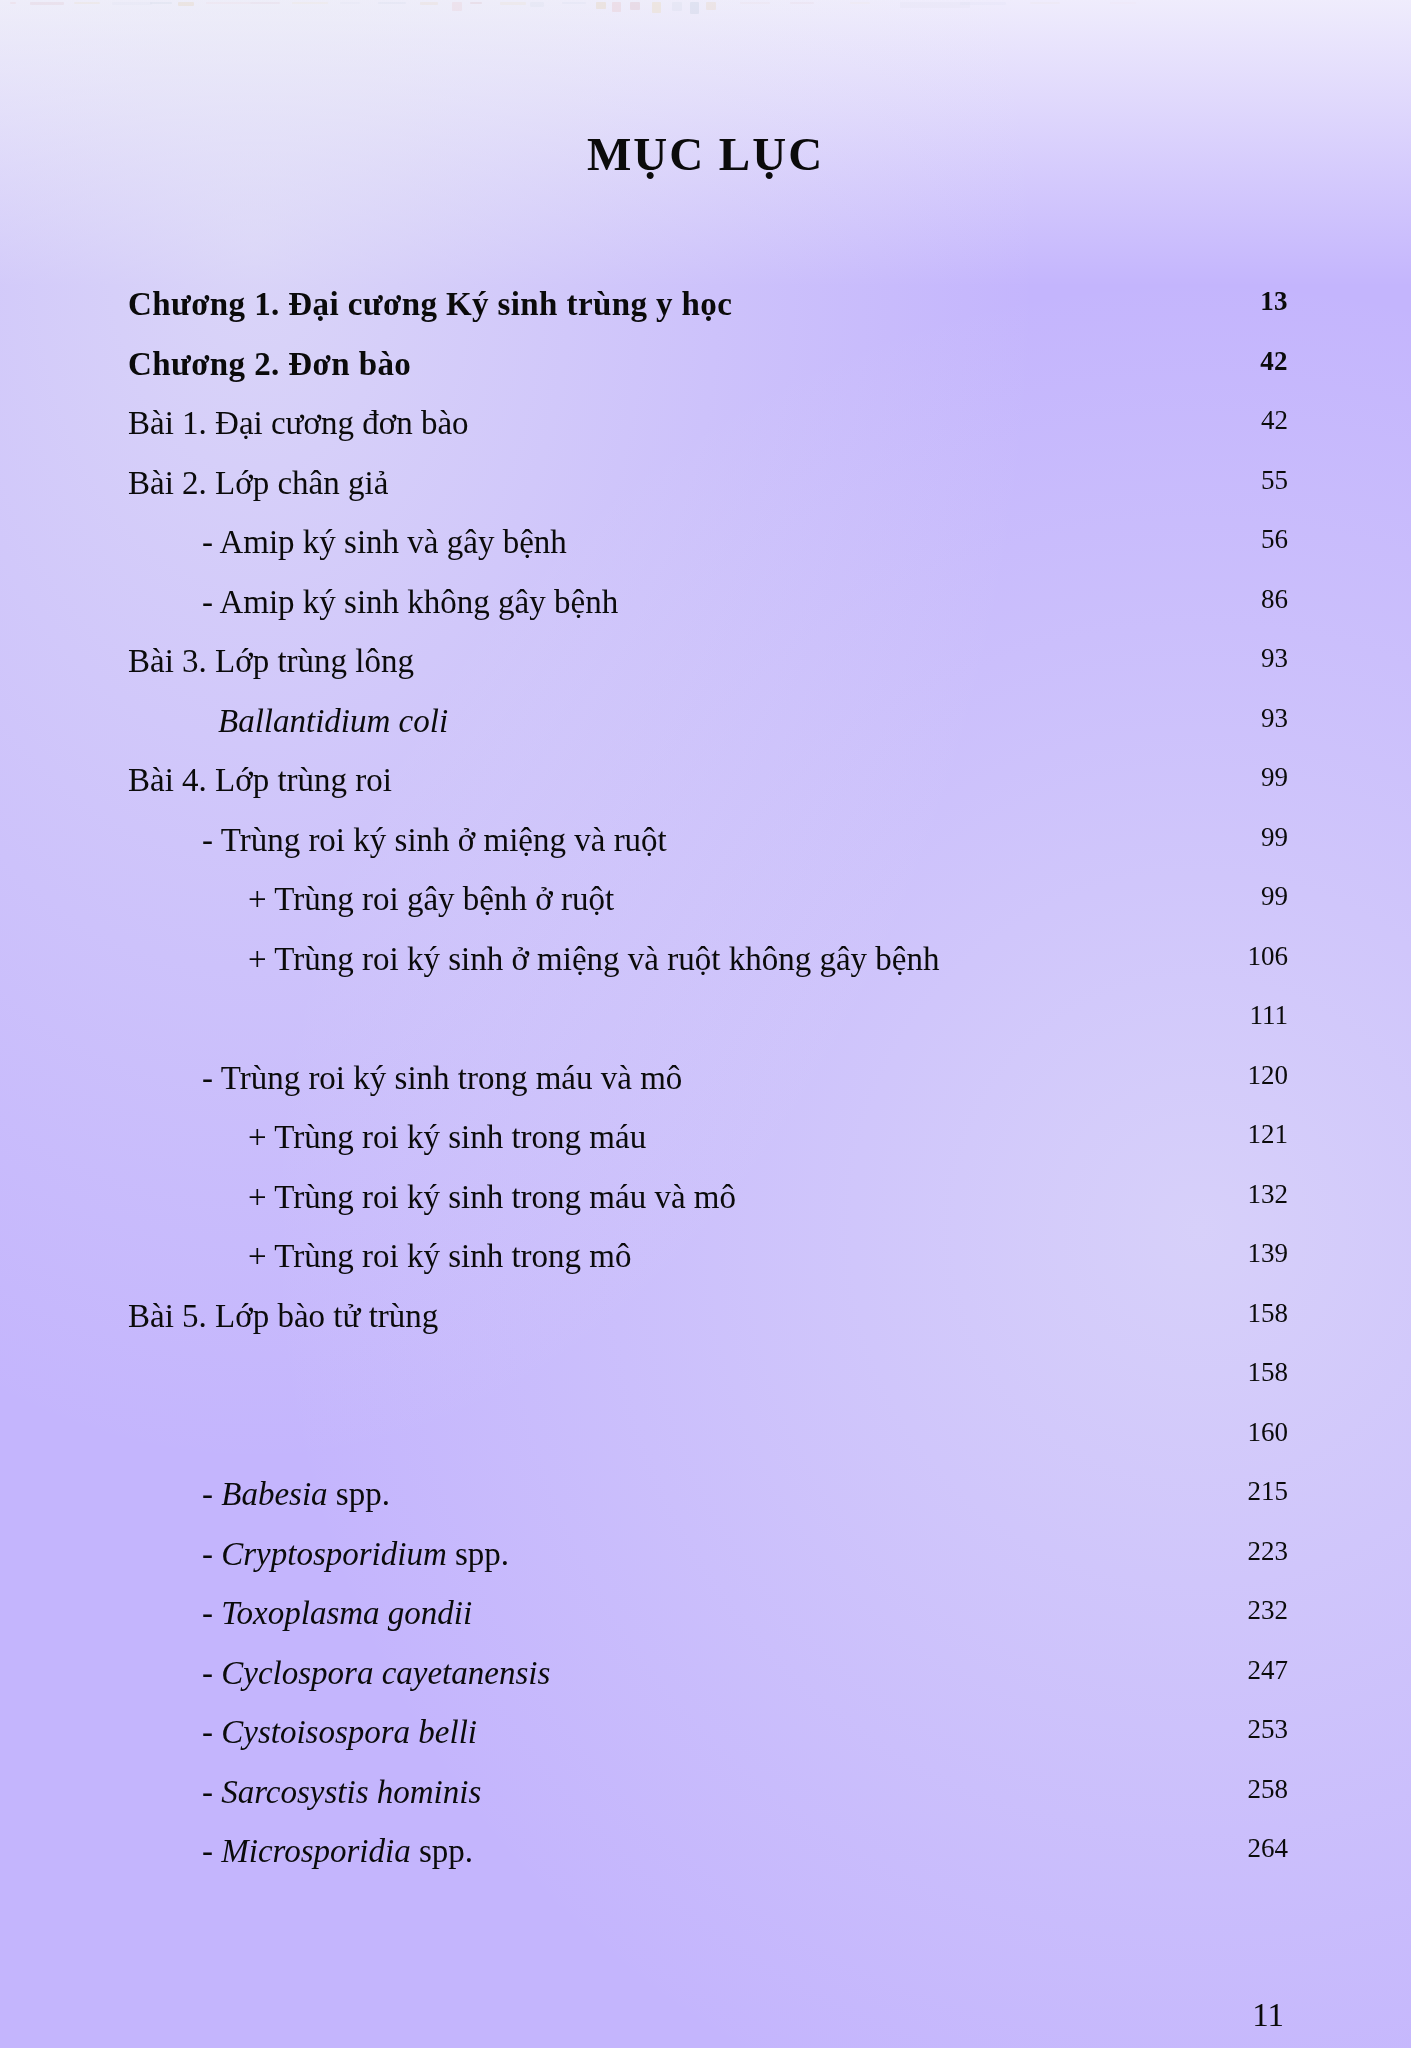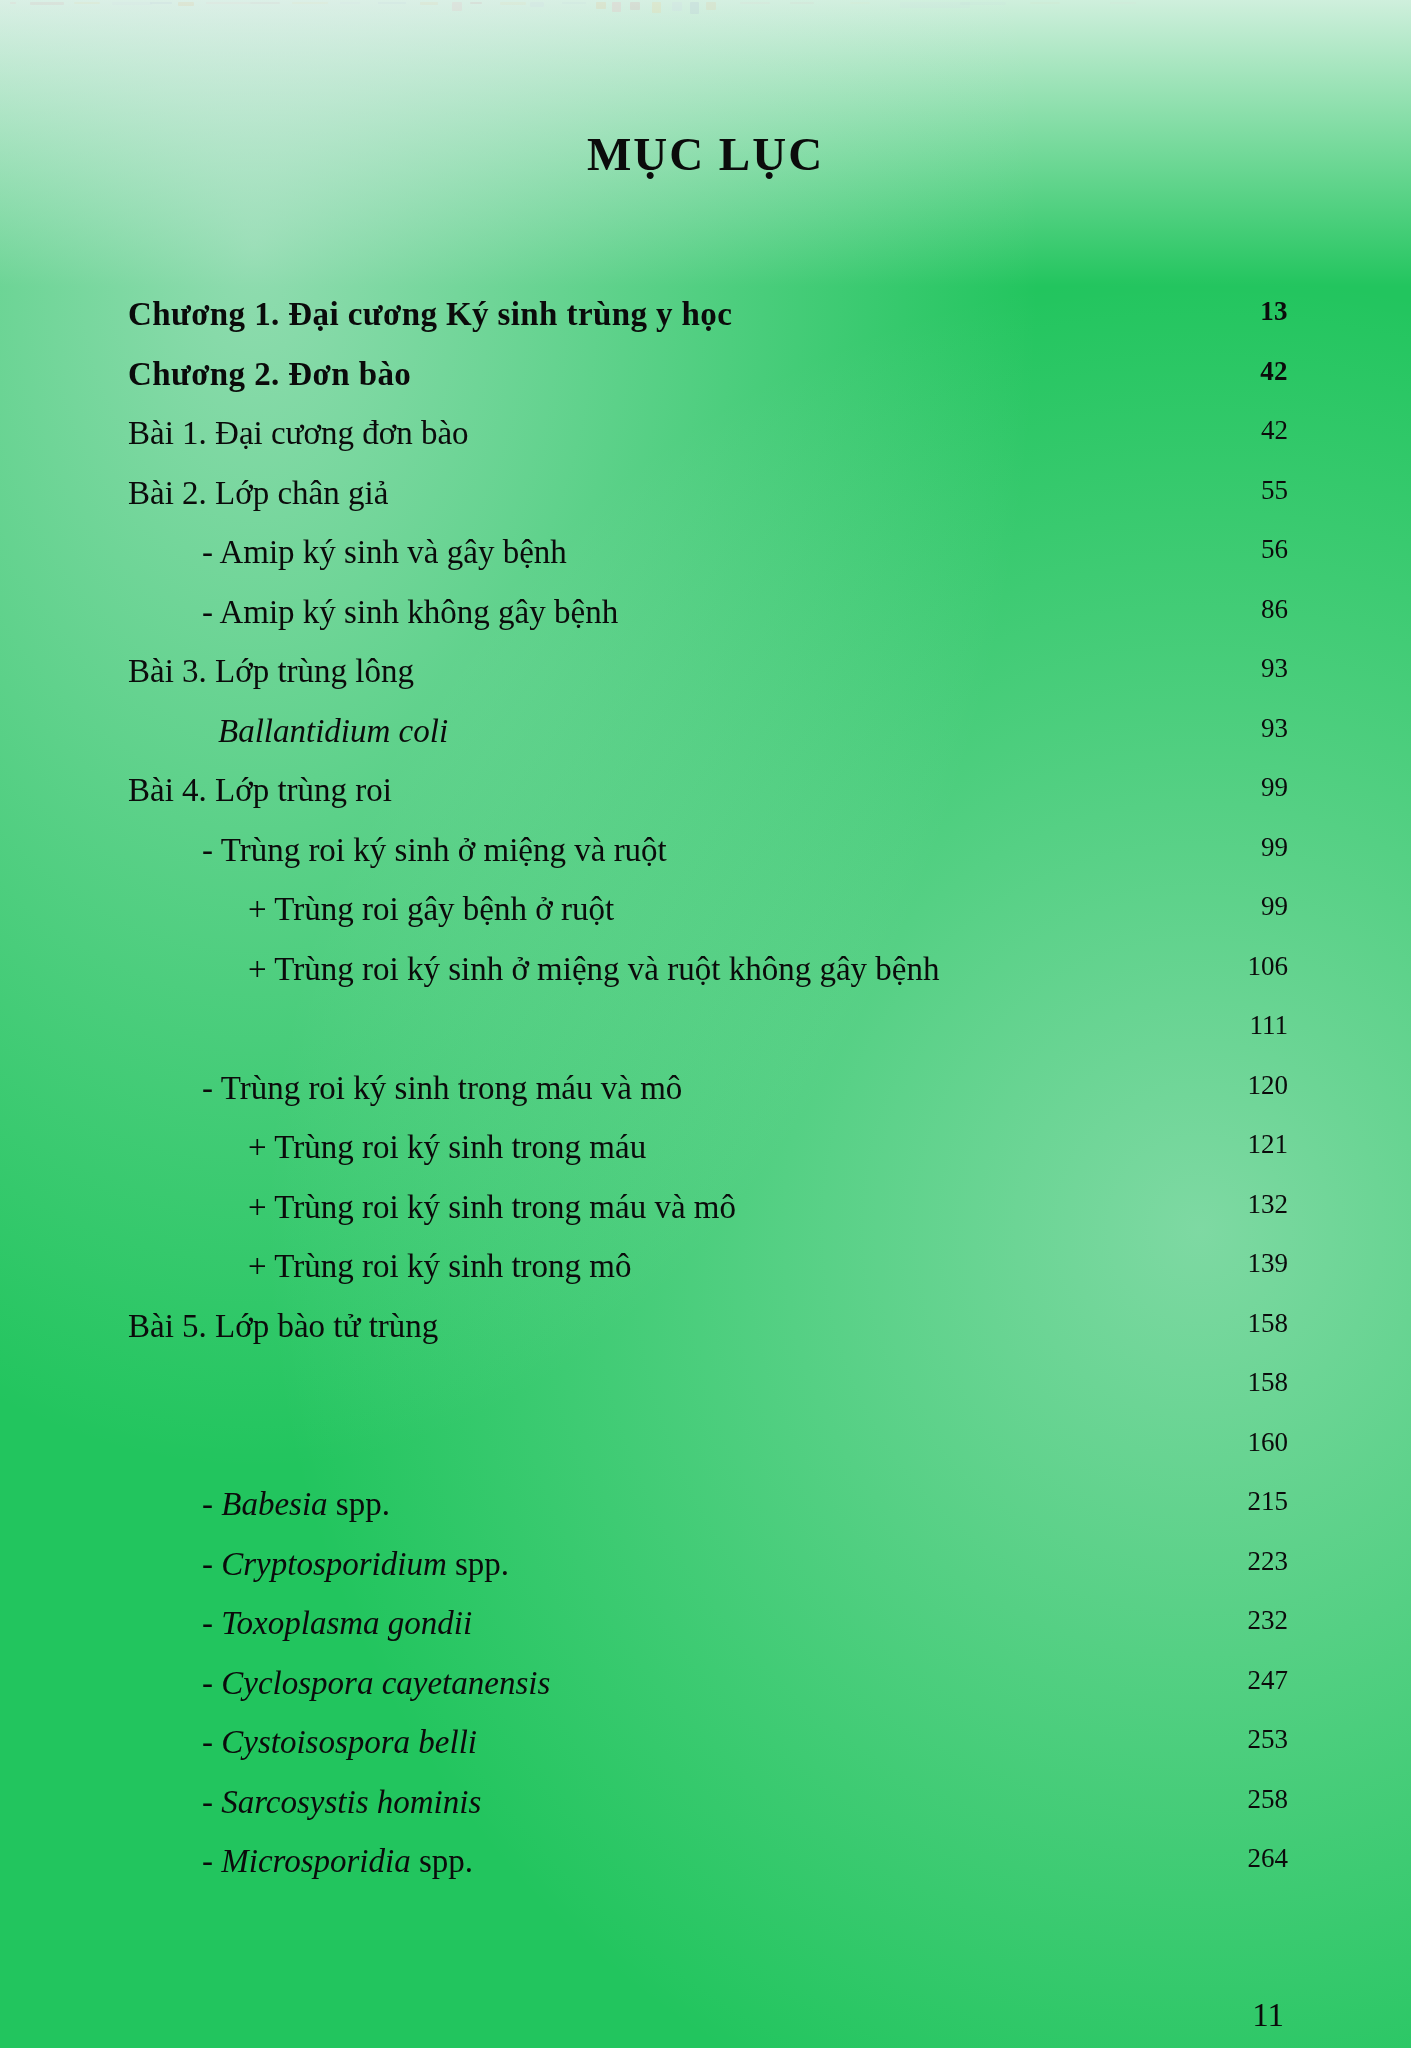--- a/index.html
+++ b/index.html
@@ -5,21 +5,21 @@
   html, body {
     margin: 0;
     padding: 0;
     background: #ffffff;
   }
   .page {
     position: relative;
     width: 1411px;
     height: 2048px;
     margin: 0 auto;
-    background: #22c55e;
+    background: #c4b5fd;
     overflow: hidden;
     font-family: "Liberation Serif", "DejaVu Serif", serif;
     color: #0b0b0b;
   }
 
   
   .scan-noise {
     position: absolute;
     top: 0;
     left: 0;
@@ -51,21 +51,21 @@
     width: 1411px;
     text-align: center;
     font-size: 47px;
     font-weight: bold;
     letter-spacing: 2px;
     line-height: 1;
   }
 
   .toc {
     position: absolute;
-    top: 298px;
+    top: 288px;
     left: 128px;
     width: 1160px;
   }
 
   .toc-row {
     position: relative;
     display: flex;
     align-items: baseline;
     height: 59.5px;
     font-size: 33px;

